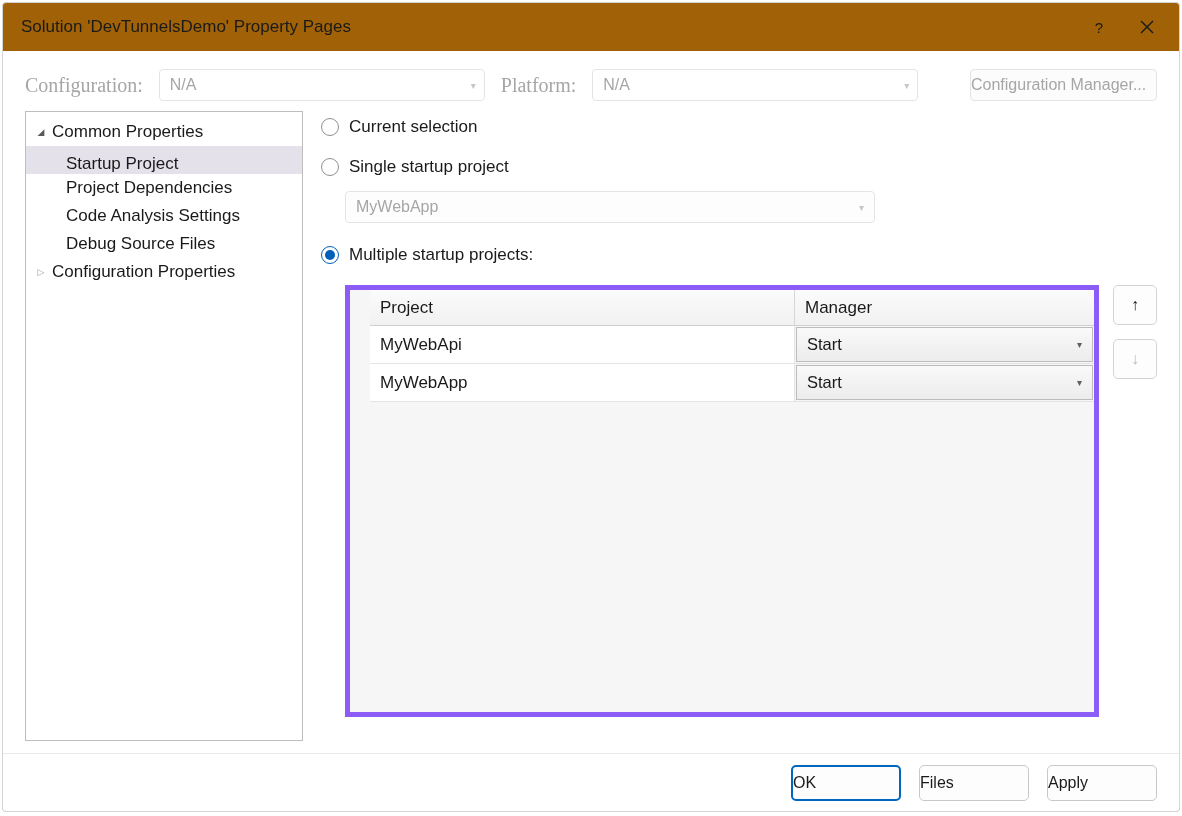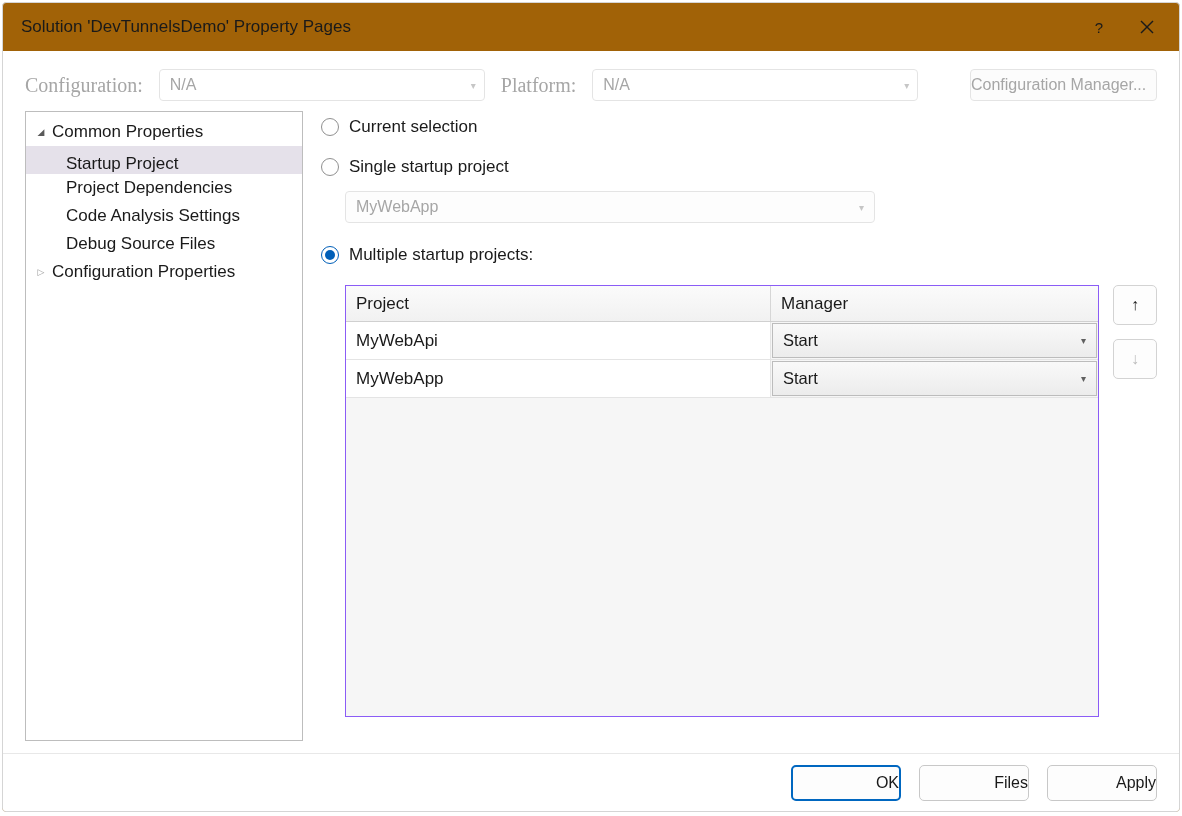--- a/index.html
+++ b/index.html
@@ -169,25 +169,26 @@
   .single-combo .chev { margin-left: auto; color: #c6c6c6; font-size: 10px; }
 
   .grid-area {
     display: flex;
     gap: 14px;
     margin-top: 6px;
     margin-left: 24px;
   }
   .grid {
     flex: 1;
-    border: 1px solid #8b5cf6;
+    border: 5px solid #8b5cf6;
     background: #f6f6f6;
     height: 432px;
     display: flex;
     flex-direction: column;
+    padding-left: 20px;
   }
   .grid-header {
     display: flex;
     height: 36px;
     border-bottom: 1px solid #d0d0d0;
     background: linear-gradient(#fbfbfb, #f1f1f1);
   }
   .gh-cell {
     display: flex;
     align-items: center;
@@ -258,21 +259,21 @@
     background: #ffffff;
   }
   .dlg-btn {
     min-width: 110px;
     height: 36px;
     border: 1px solid #c8c8c8;
     border-radius: 5px;
     background: #fdfdfd;
     display: flex;
     align-items: center;
-    justify-content: flex-end;
+    justify-content: flex-start;
     font-size: 16px;
     color: #1a1a1a;
   }
   .dlg-btn.default {
     border: 2px solid #0067c0;
   }
 </style>
 </head>
 <body>
 

